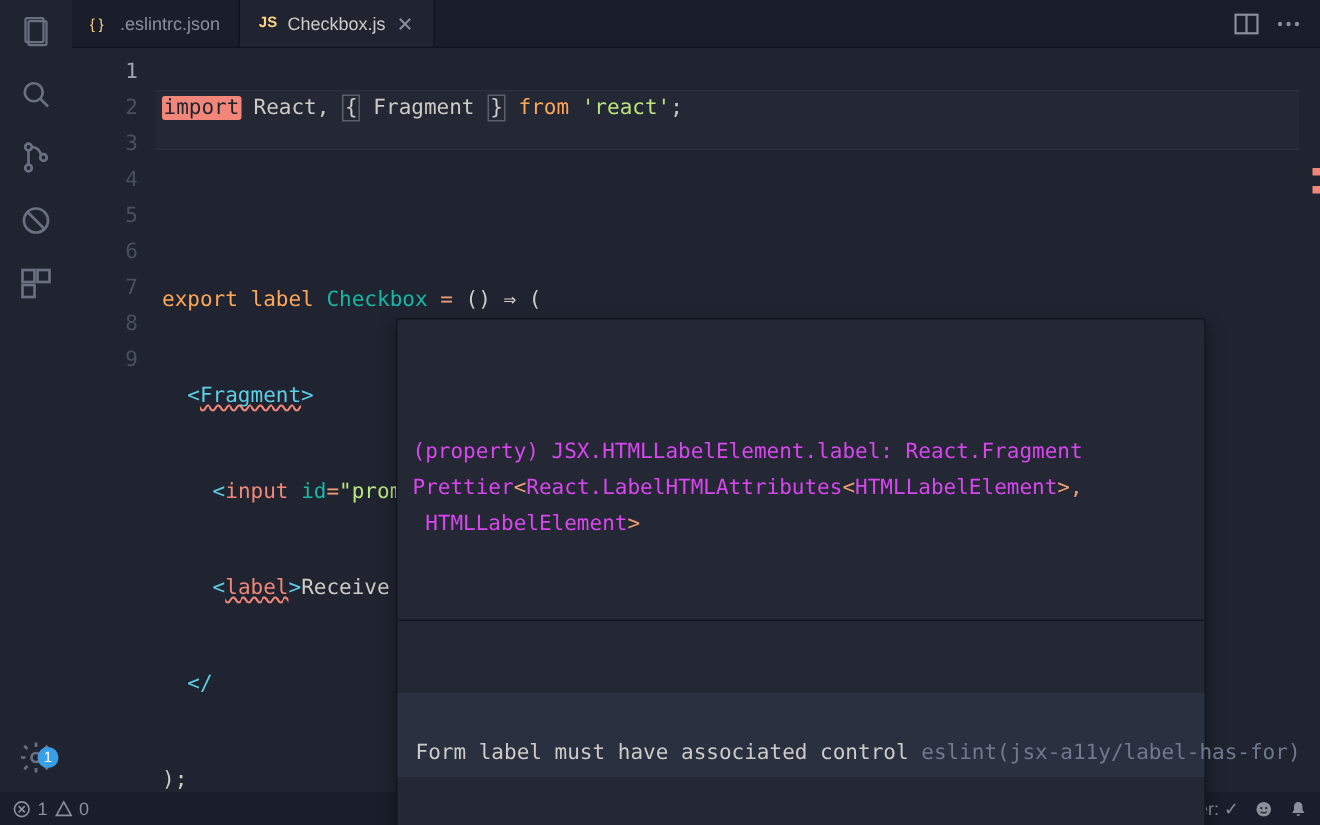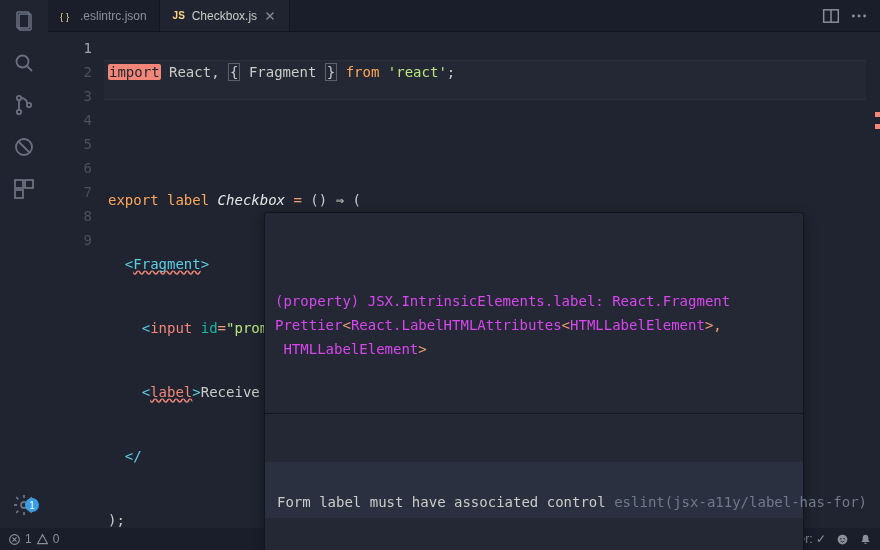--- a/index.html
+++ b/index.html
@@ -91,21 +91,21 @@
     min-width: 0;
   }
   .line { height: 40px; padding-left: 4px; }
   .line.hl {
     background: #232834;
     box-shadow: inset 0 1px 0 #2a3040, inset 0 -1px 0 #2a3040;
   }
 
   
   .kw  { color: #ffa759; }
-  .fn  { color: #e5e5e5; font-style: italic; }
+  .fn  { color: #14b8a6; }
   .op  { color: #f29e74; }
   .pun { color: #cbccc6; }
   .def { color: #cbccc6; }
   .str { color: #bae67e; }
   .tag { color: #5ccfe6; }
   .tagname { color: #f28779; }
   .attr { color: #14b8a6; }
   .text { color: #cbccc6; }
   .imp-highlight { background: #f28779; color: #1f2430; padding: 0 1px; border-radius:2px;}
   .matched-brace { border: 1px solid #5a5f6b; padding: 0 1px;}
@@ -260,21 +260,21 @@
 <div class="line"><span class="kw">export</span> <span class="kw">label</span> <span class="fn">Checkbox</span><span class="op"> = </span><span class="pun">() ⇒ (</span></div>
 <div class="line">  <span class="tag">&lt;</span><span class="tag err-underline">Fragment</span><span class="tag">&gt;</span></div>
 <div class="line">    <span class="tag">&lt;</span><span class="tagname">input</span> <span class="attr">id</span><span class="op">=</span><span class="str">"promo"</span> <span class="attr">type</span><span class="op">=</span><span class="str">"checkbox"</span><span class="tag">&gt;</span><span class="tag">&lt;/</span><span class="tagname">input</span><span class="tag">&gt;</span></div>
 <div class="line">    <span class="tag">&lt;</span><span class="tagname err-underline">label</span><span class="tag">&gt;</span><span class="text">Receive promotional offers?</span><span class="tag">&lt;/</span><span class="tagname">label</span><span class="tag">&gt;</span></div>
 <div class="line">  <span class="tag">&lt;/</span></div>
 <div class="line"><span class="pun">);</span></div>
 <div class="line"> </div>
 
         <div class="hover">
           <div class="section type-sig">
-<span class="id">(property) JSX</span><span class="id">.IntrinsicElements.label: React</span><span class="id">.Fragment</span>
+<span class="id">(property) JSX</span><span class="id">.HTMLLabelElement.label: React</span><span class="id">.Fragment</span>
 <span class="id">Prettier</span><span class="pu">&lt;</span><span class="id">React</span><span class="id">.LabelHTMLAttributes</span><span class="pu">&lt;</span><span class="id">HTMLLabelElement</span><span class="pu">&gt;,</span>
 <span class="id"> HTMLLabelElement</span><span class="pu">&gt;</span></div>
           <div class="divider"></div>
           <div class="section eslint-msg">
 <span>Form label must have associated control</span> <span class="eslint-rule">eslint(jsx-a11y/label-has-for)</span></div>
           
         </div>
 
       </div>
 

